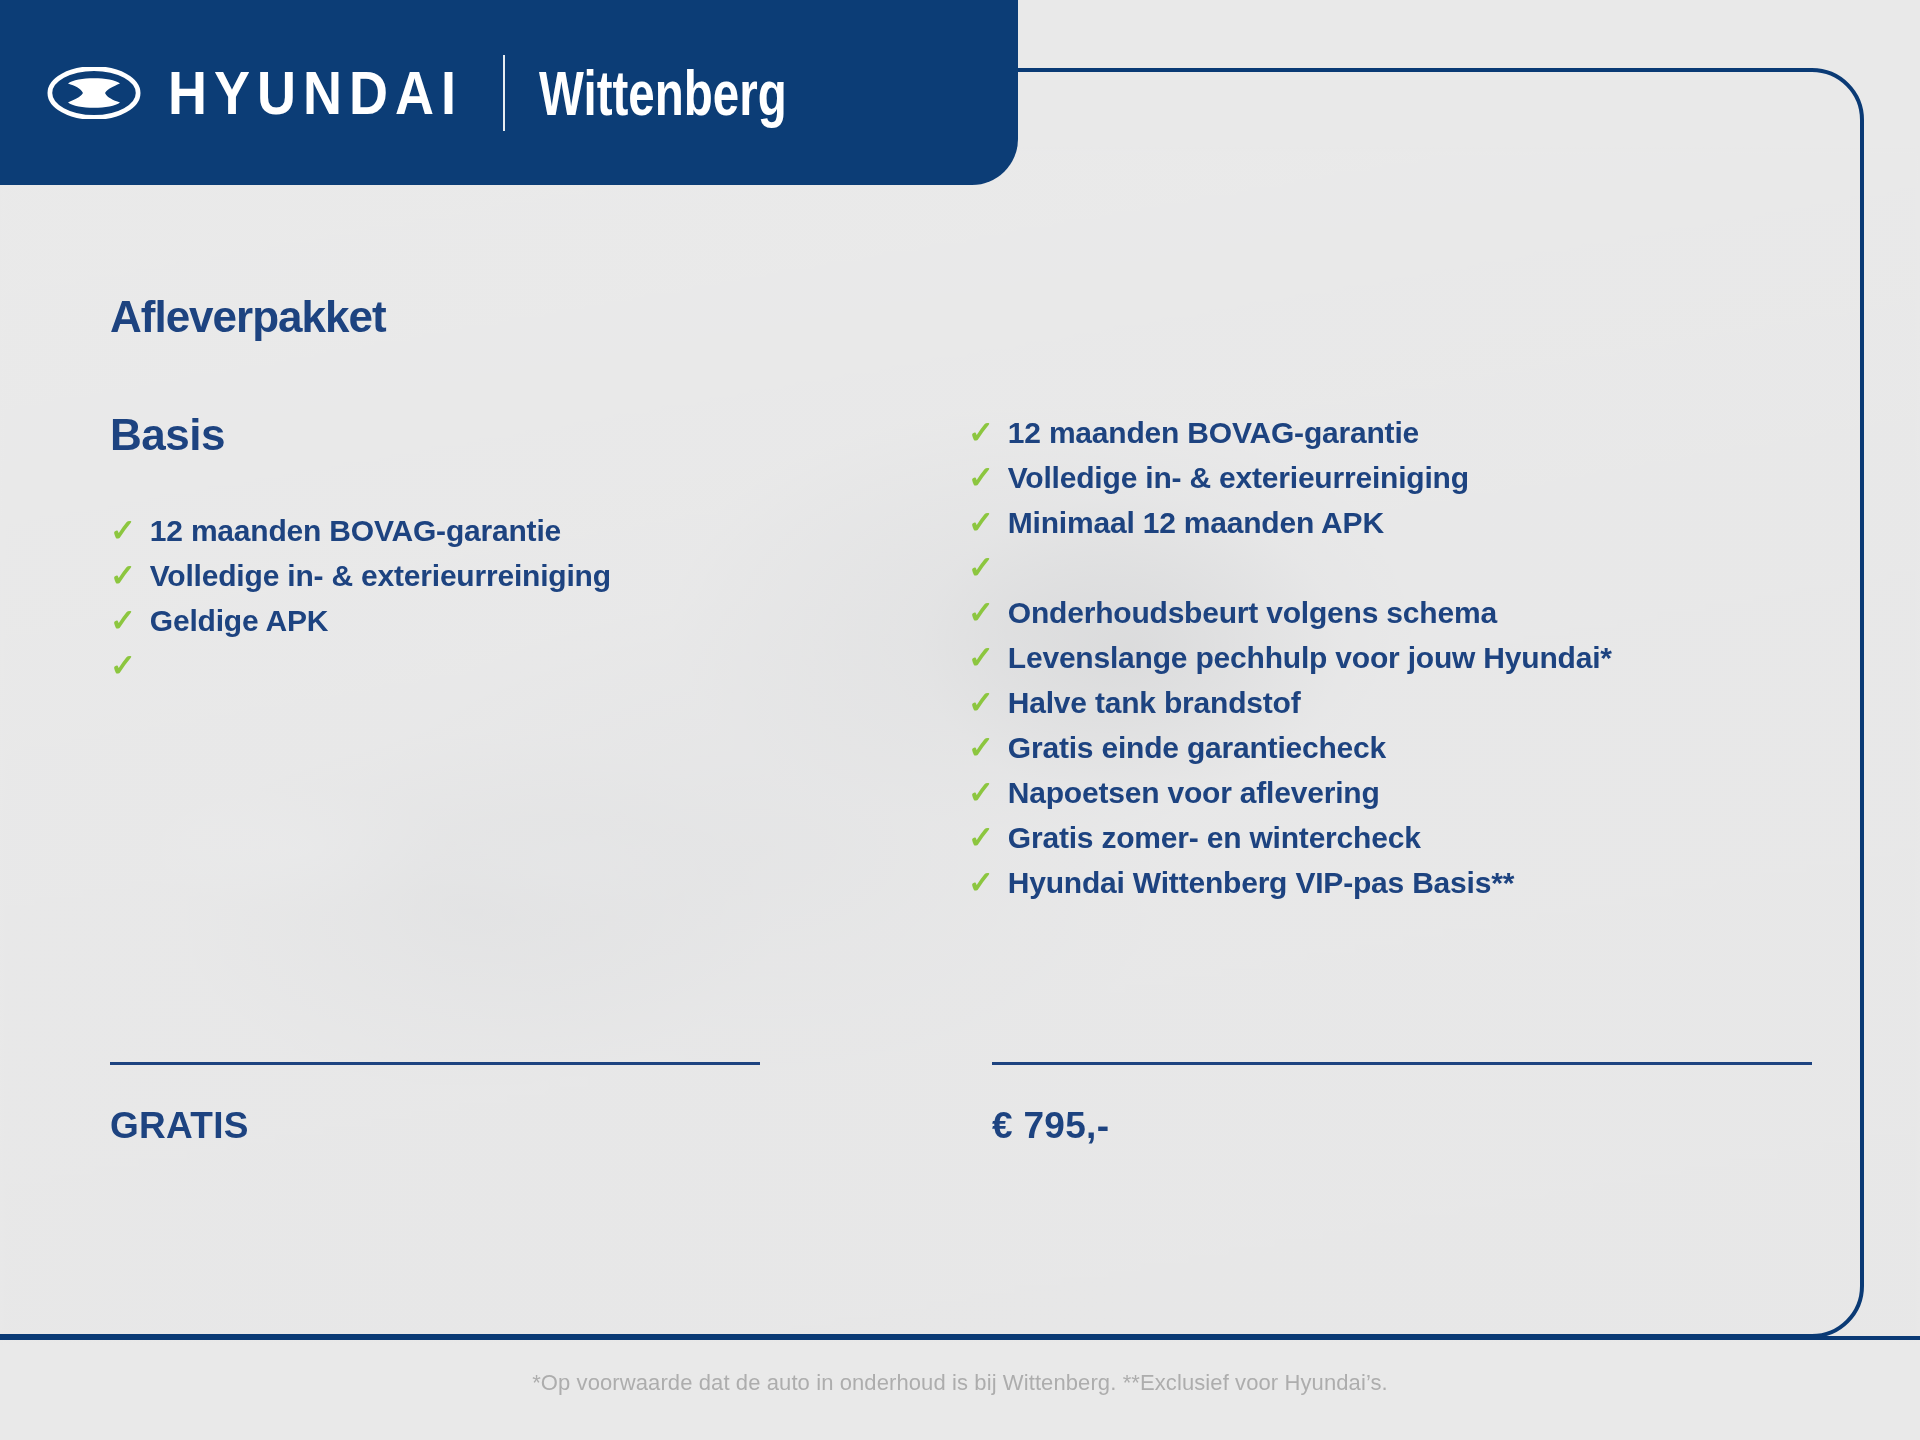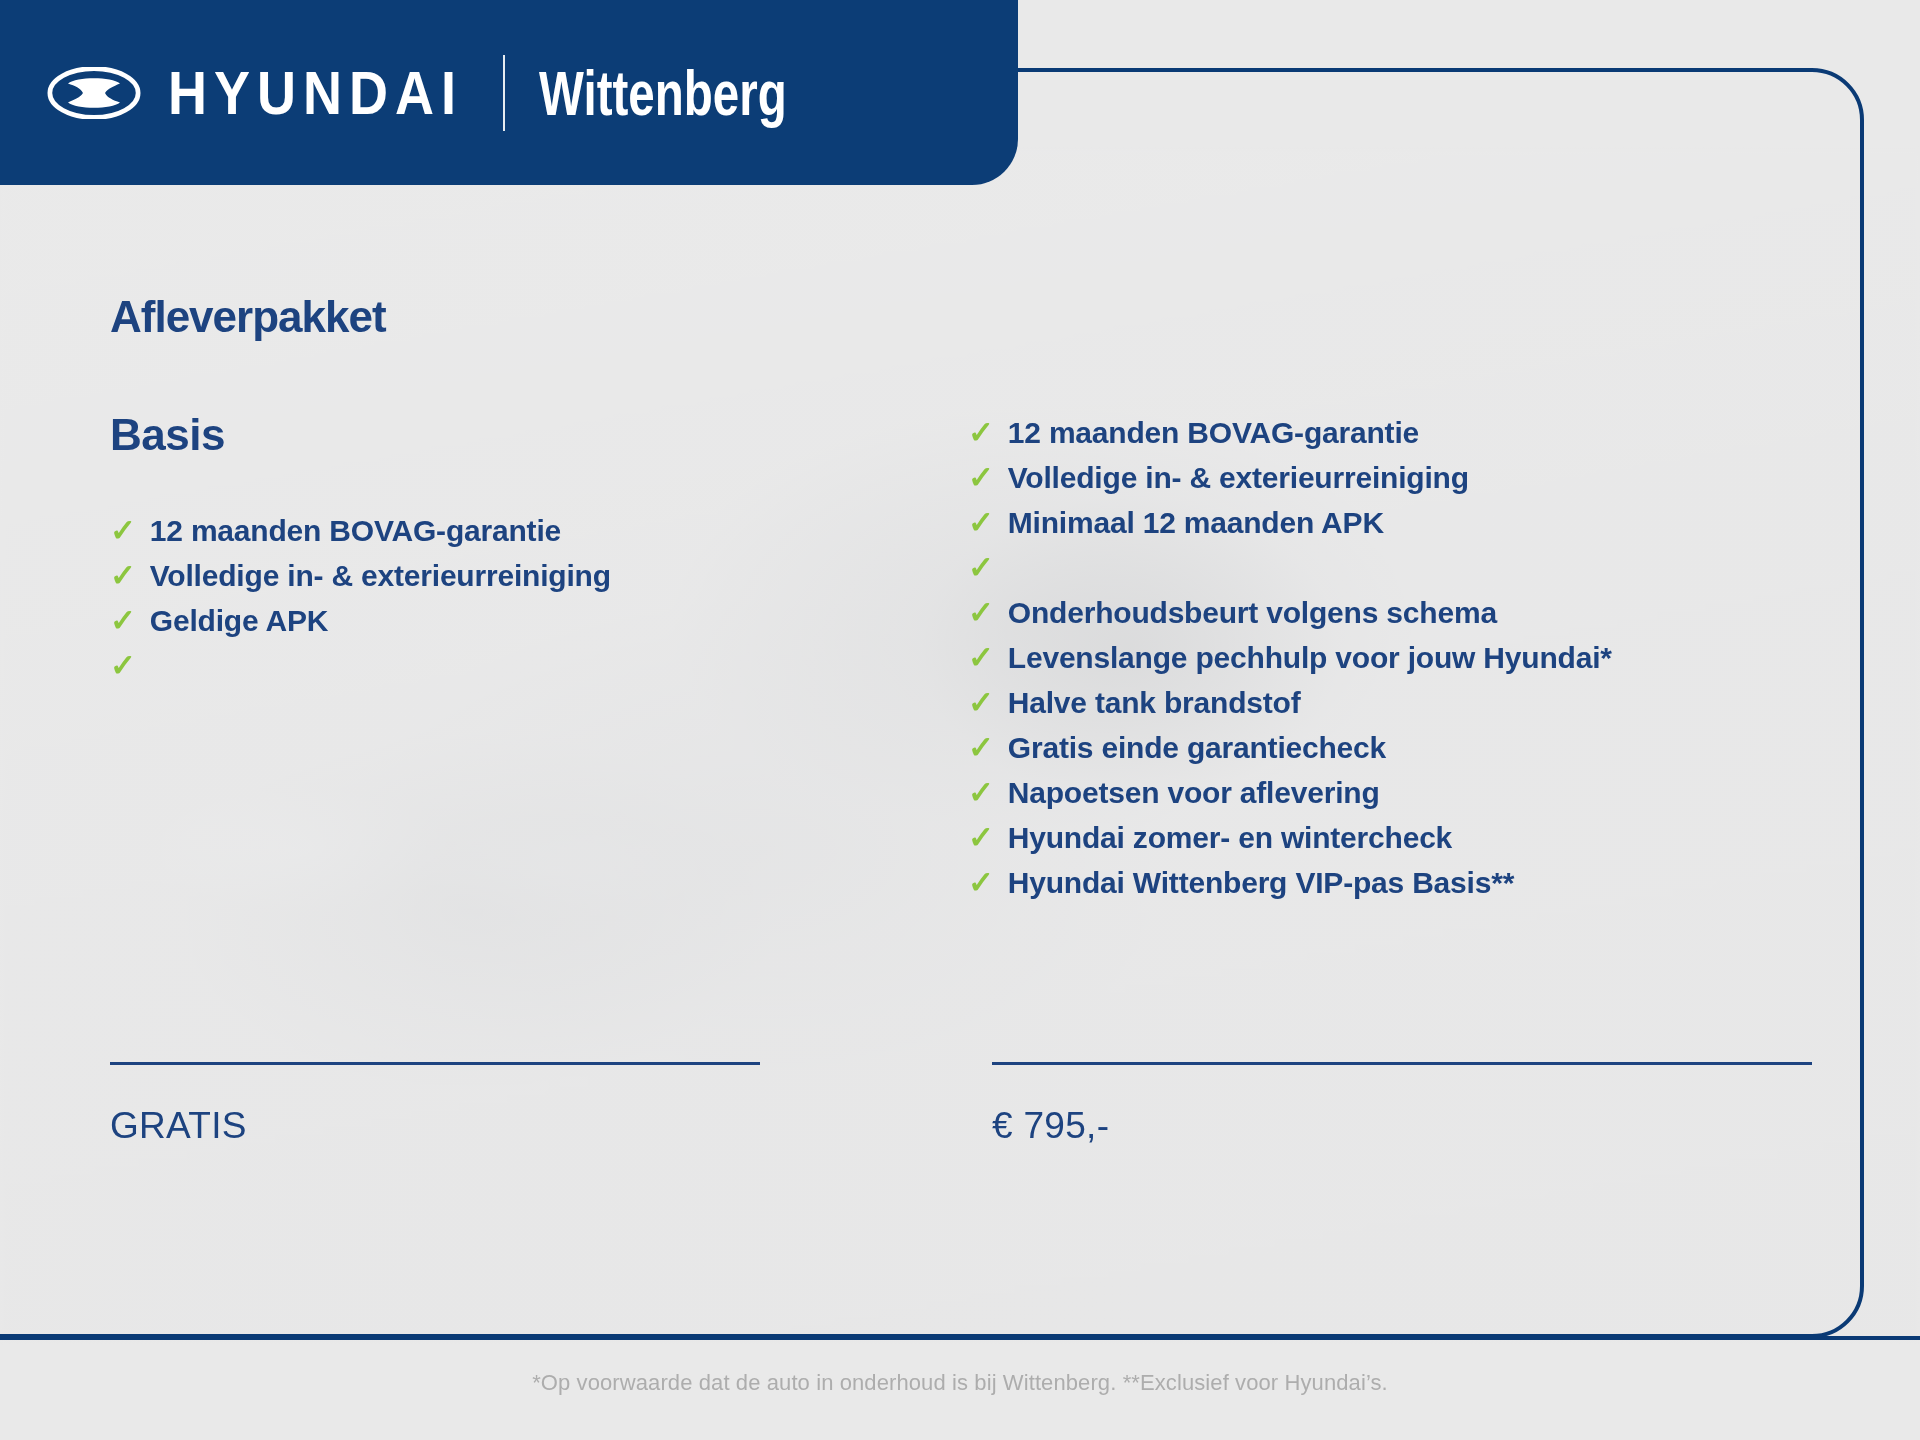--- a/index.html
+++ b/index.html
@@ -101,21 +101,21 @@
     color:#8cc63f; font-size:31px; font-weight:700;
     margin-right:14px; flex:0 0 auto; line-height:45px;
   }
 
   .price-block{ position:absolute; }
   #price-basis{ left:110px; top:1062px; width:650px; }
   #price-premium{ left:968px; top:1062px; width:820px;margin-left:24px; }
   .price-rule{ height:3px; background:#1d4380; width:100%; }
   .price-value{
     margin-top:40px;
-    font-size:37px; font-weight:400; color:#1d4380;
+    font-size:37px; font-weight:700; color:#1d4380;
     letter-spacing:.3px;
   }
 
   #bottom-rule{
     position:absolute; left:-60px; top:1336px;
     width:1984px; height:4px; background:#0a3a75; z-index:7;
   }
   #footnote{
     position:absolute; left:0; top:1370px; width:1920px;
     text-align:center;
@@ -198,21 +198,21 @@
       <li class="feature-item">
         <span class="check-icon">✓</span>
         <span>Gratis einde garantiecheck</span>
       </li>
       <li class="feature-item">
         <span class="check-icon">✓</span>
         <span>Napoetsen voor aflevering</span>
       </li>
       <li class="feature-item">
         <span class="check-icon">✓</span>
-        <span>Hyundai zomer- en wintercheck</span>
+        <span>Gratis zomer- en wintercheck</span>
       </li>
       <li class="feature-item">
         <span class="check-icon">✓</span>
         <span>Hyundai Wittenberg VIP-pas Basis**</span>
       </li>
     </ul>
   </div>
 
   <div class="price-block" id="price-basis">
     <div class="price-rule"></div>

